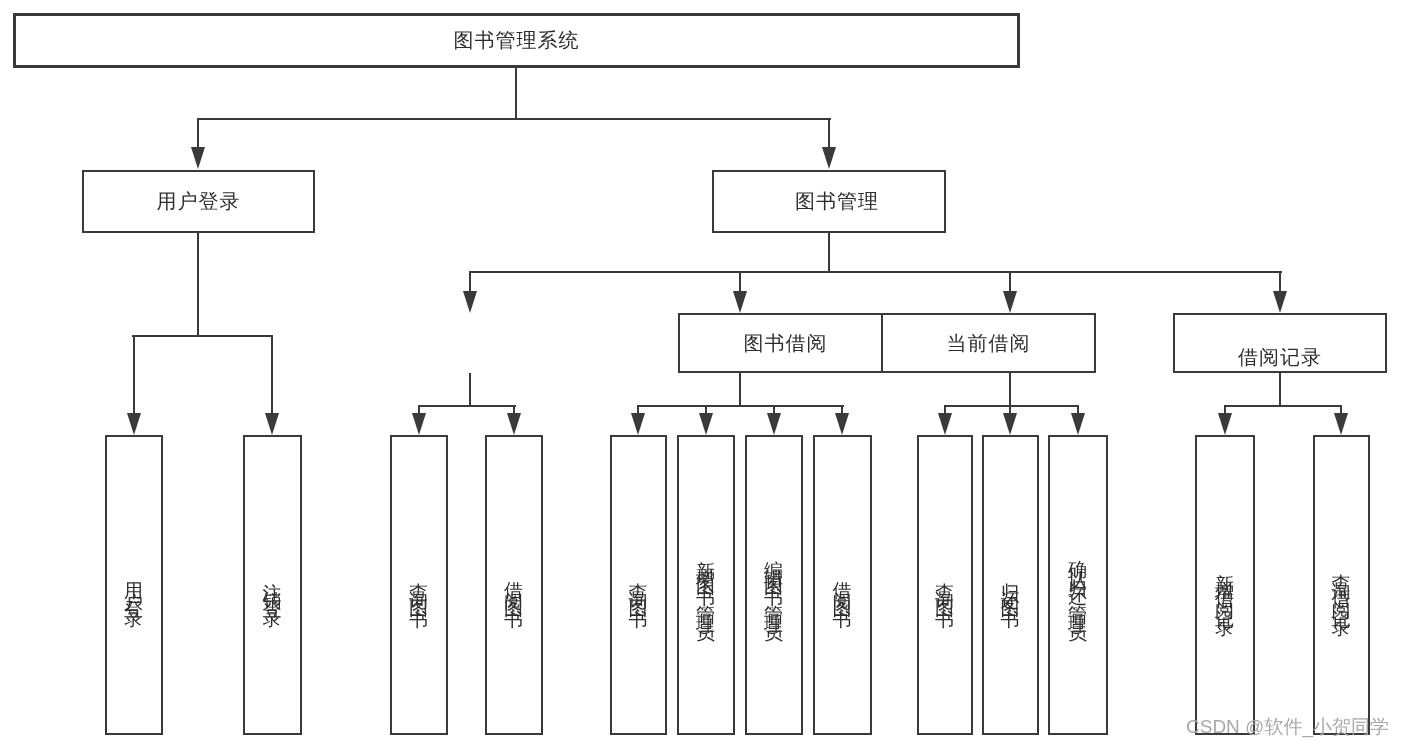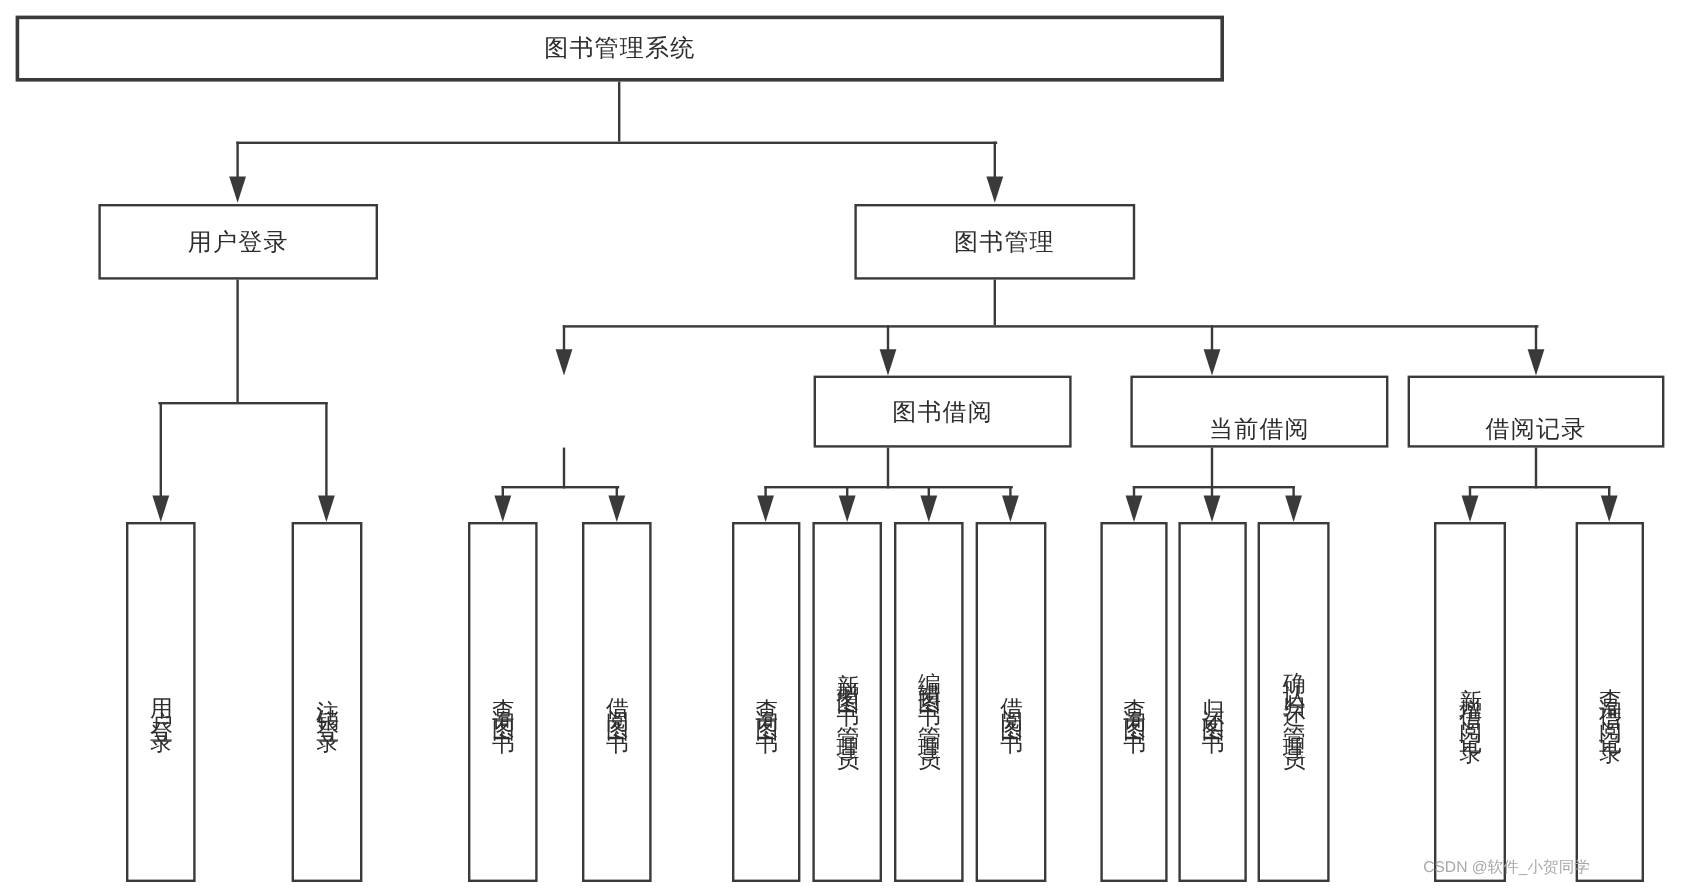--- a/index.html
+++ b/index.html
@@ -47,21 +47,21 @@
     width: 0; height: 0;
     border-left: 7px solid transparent;
     border-right: 7px solid transparent;
     border-top: 22px solid #3a3a3a;
   }
 
   .watermark {
     position: absolute;
     left: 1186px;
     top: 714px;
-    font-size: 13px;
+    font-size: 19px;
     color: #a8a8a8;
     white-space: nowrap;
     z-index: 5;
   }
 </style>
 </head>
 <body>
 
 <div class="canvas">
 
@@ -97,21 +97,21 @@
   <div class="vl" style="left:739px; top:271px; height:22px;"></div>
   <div class="ar" style="left:733px; top:291px;"></div>
   <div class="vl" style="left:1009px; top:271px; height:22px;"></div>
   <div class="ar" style="left:1003px; top:291px;"></div>
   <div class="vl" style="left:1279px; top:271px; height:22px;"></div>
   <div class="ar" style="left:1273px; top:291px;"></div>
 
   <div class="box lvl" style="left:654px; top:313px; width:215px; height:60px;margin-left:24px;">
     <span>图书借阅</span>
   </div>
-  <div class="box lvl" style="left:942px; top:313px; width:215px; height:60px;align-items:flex-end;">
+  <div class="box lvl" style="left:881px; top:313px; width:215px; height:60px;">
     <span>当前借阅</span>
   </div>
   <div class="box lvl" style="left:1173px; top:313px; width:214px; height:60px;align-items:flex-end;">
     <span>借阅记录</span>
   </div>
 
   <div class="vl" style="left:469px; top:373px; height:34px;"></div>
   <div class="hl" style="left:418px; top:405px; width:98px;"></div>
   <div class="vl" style="left:418px; top:405px; height:10px;"></div>
   <div class="ar" style="left:412px; top:413px;"></div>

